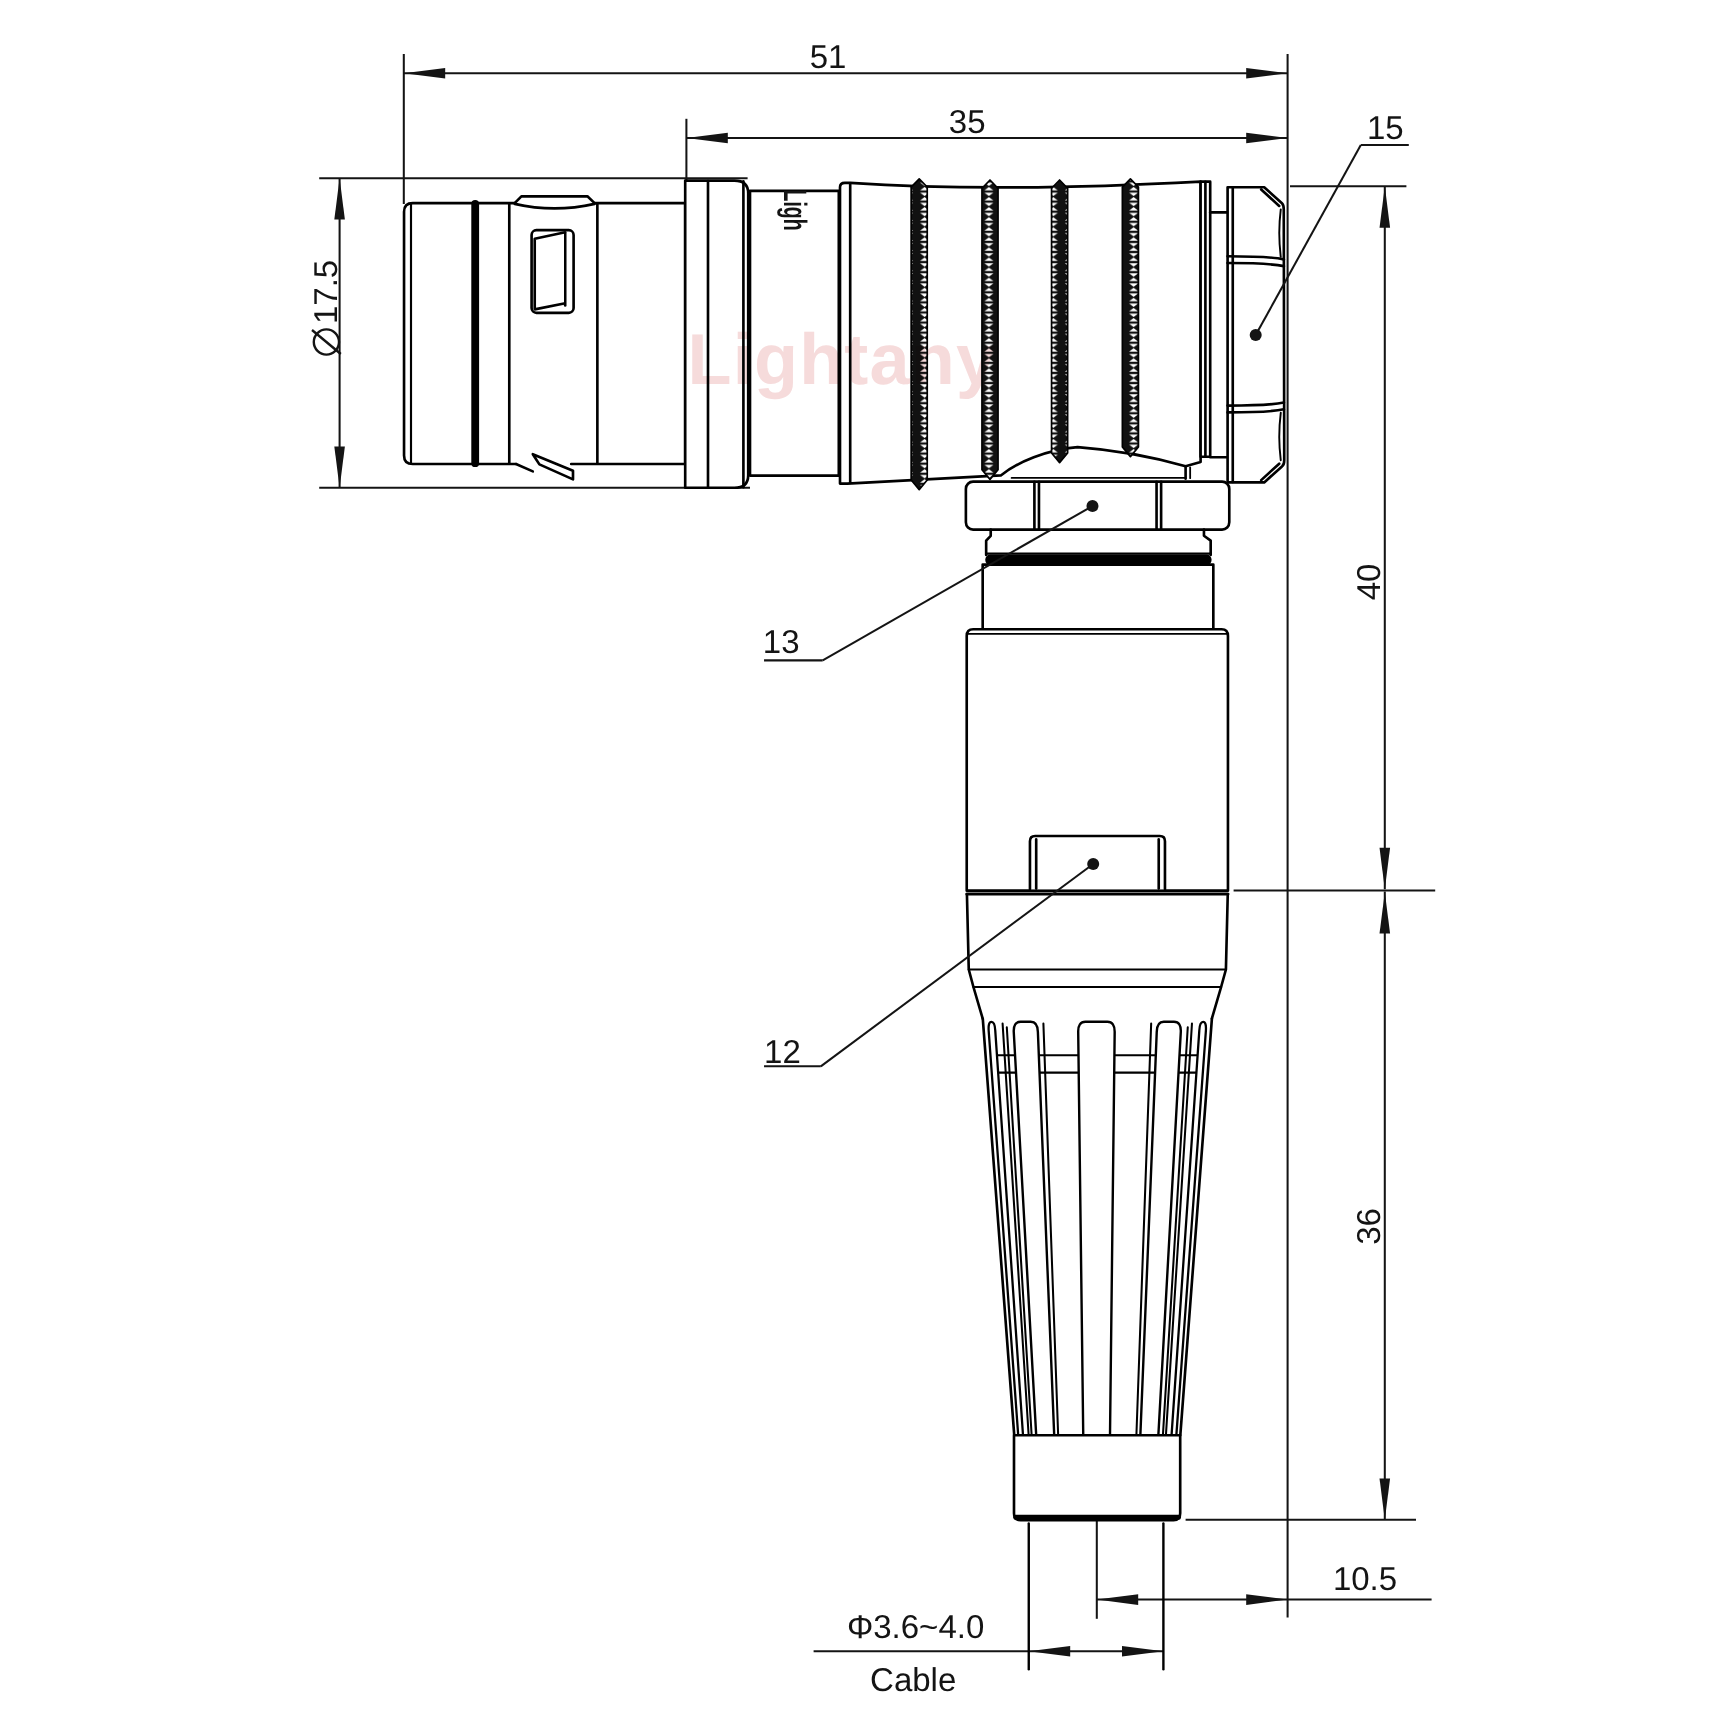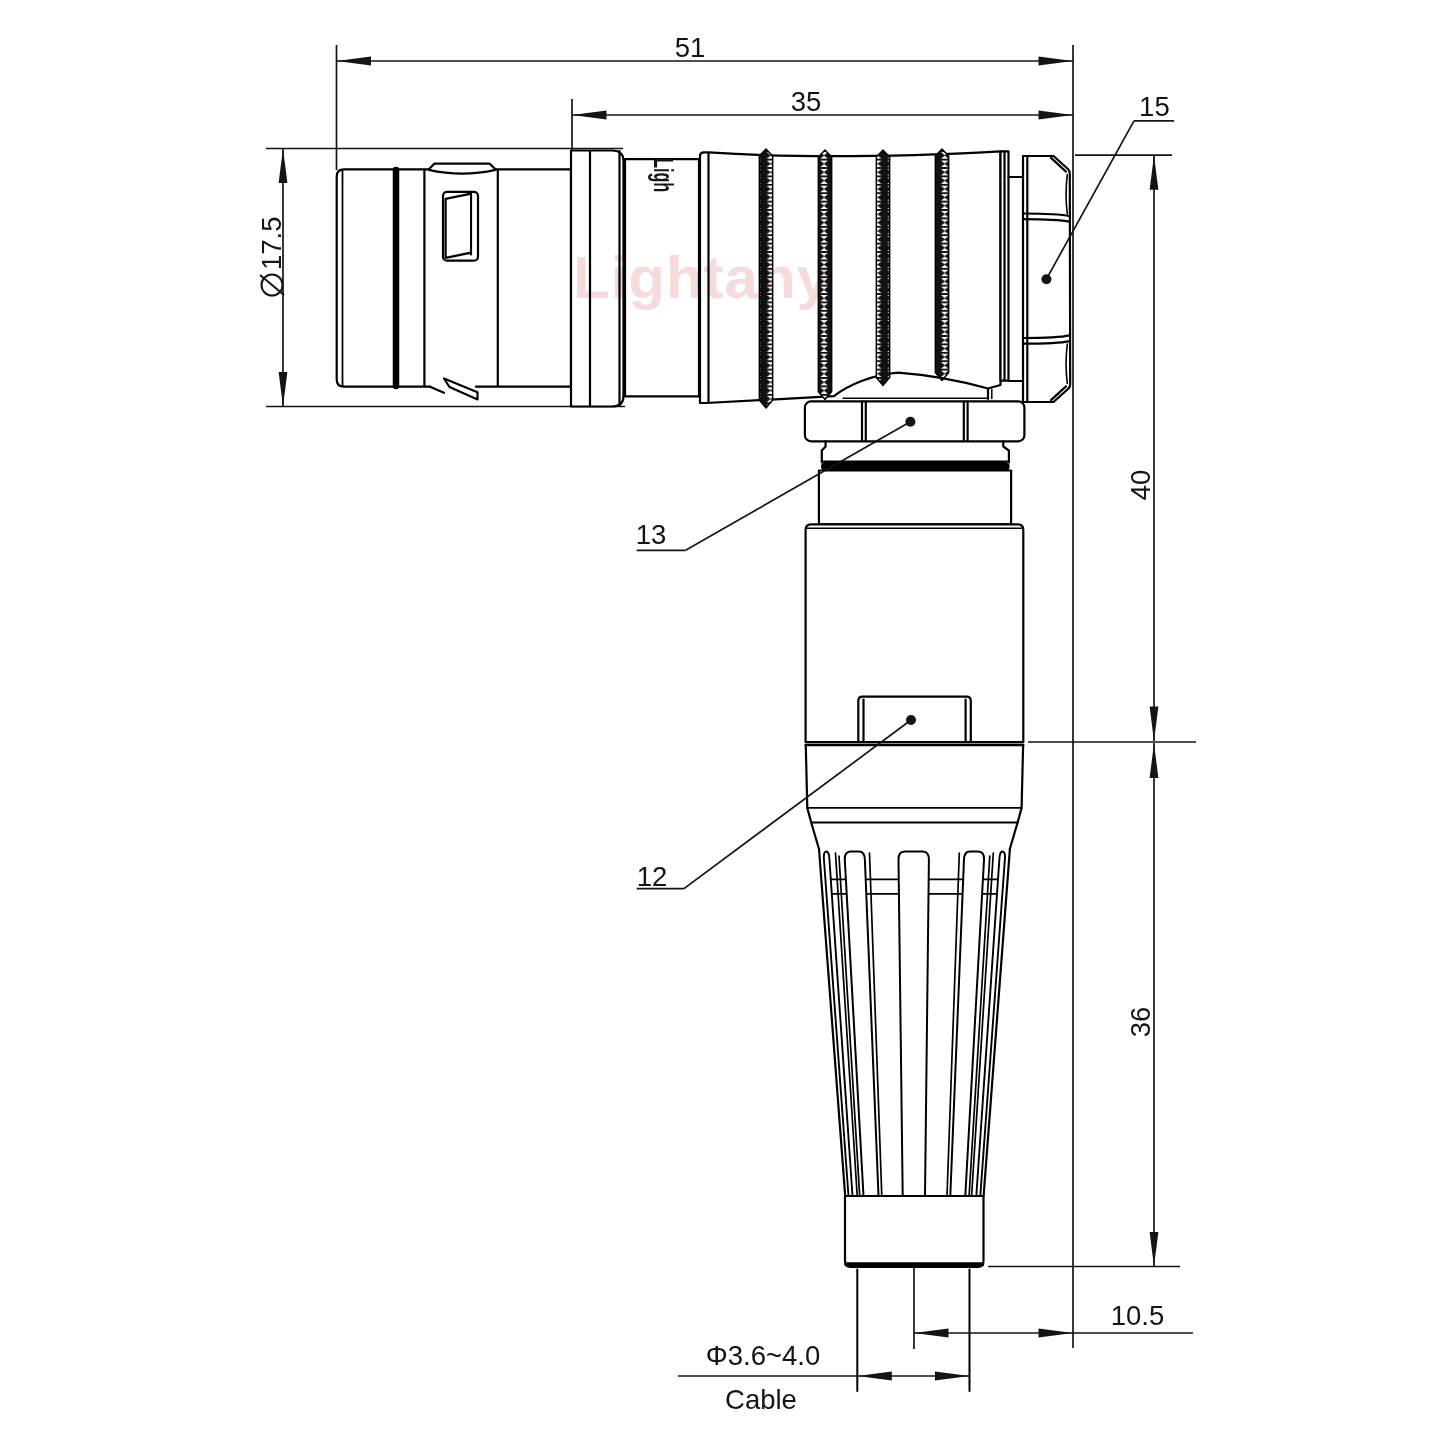--- a/index.html
+++ b/index.html
@@ -288,13 +288,13 @@
     <text x="14" y="0" text-anchor="start">17.5</text>
     <circle cx="-1" cy="-9" r="10.5" fill="none" stroke="#141414" stroke-width="2"></circle>
     <line x1="-11" y1="3" x2="9" y2="-21" stroke="#141414" stroke-width="2"></line>
   </g>
 </g>
 
 <text transform="translate(653.5,158) rotate(90) scale(0.6,1)" font-size="27" font-weight="bold">Ligh</text>
 
 </svg>
 
-<div style="position:absolute;left:0;top:243px;width:1404px;text-align:center;font-family:'Liberation Sans',sans-serif;font-size:60px;font-weight:bold;letter-spacing:1px;color:#f6dbdb;mix-blend-mode:multiply;pointer-events:none;">Lightany</div>
+<div style="position:absolute;left:0;top:265px;width:1404px;text-align:center;font-family:'Liberation Sans',sans-serif;font-size:60px;font-weight:bold;letter-spacing:1px;color:#f6dbdb;mix-blend-mode:multiply;pointer-events:none;">Lightany</div>
 
 </body></html>

